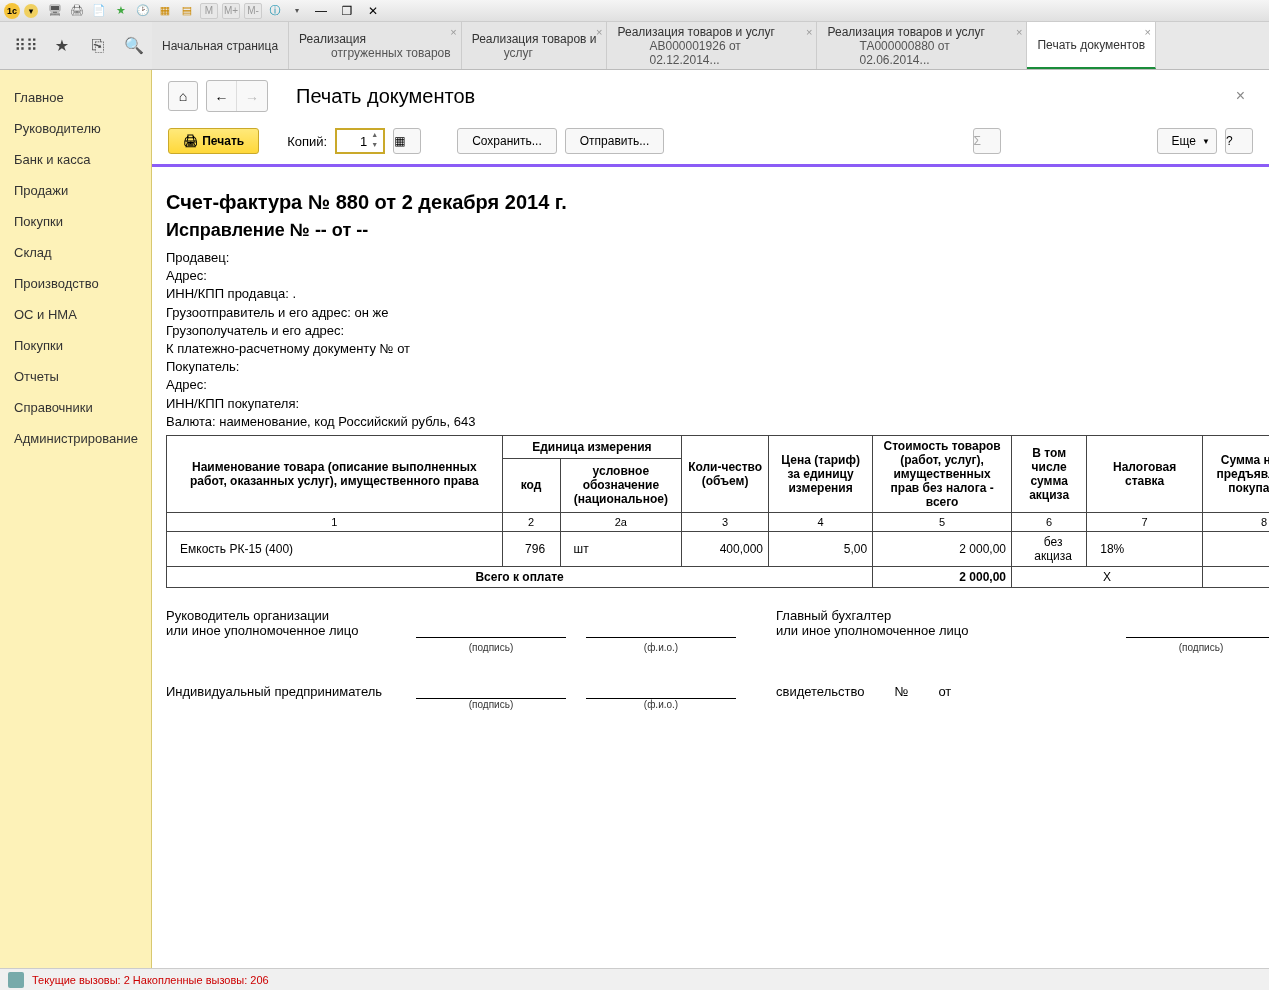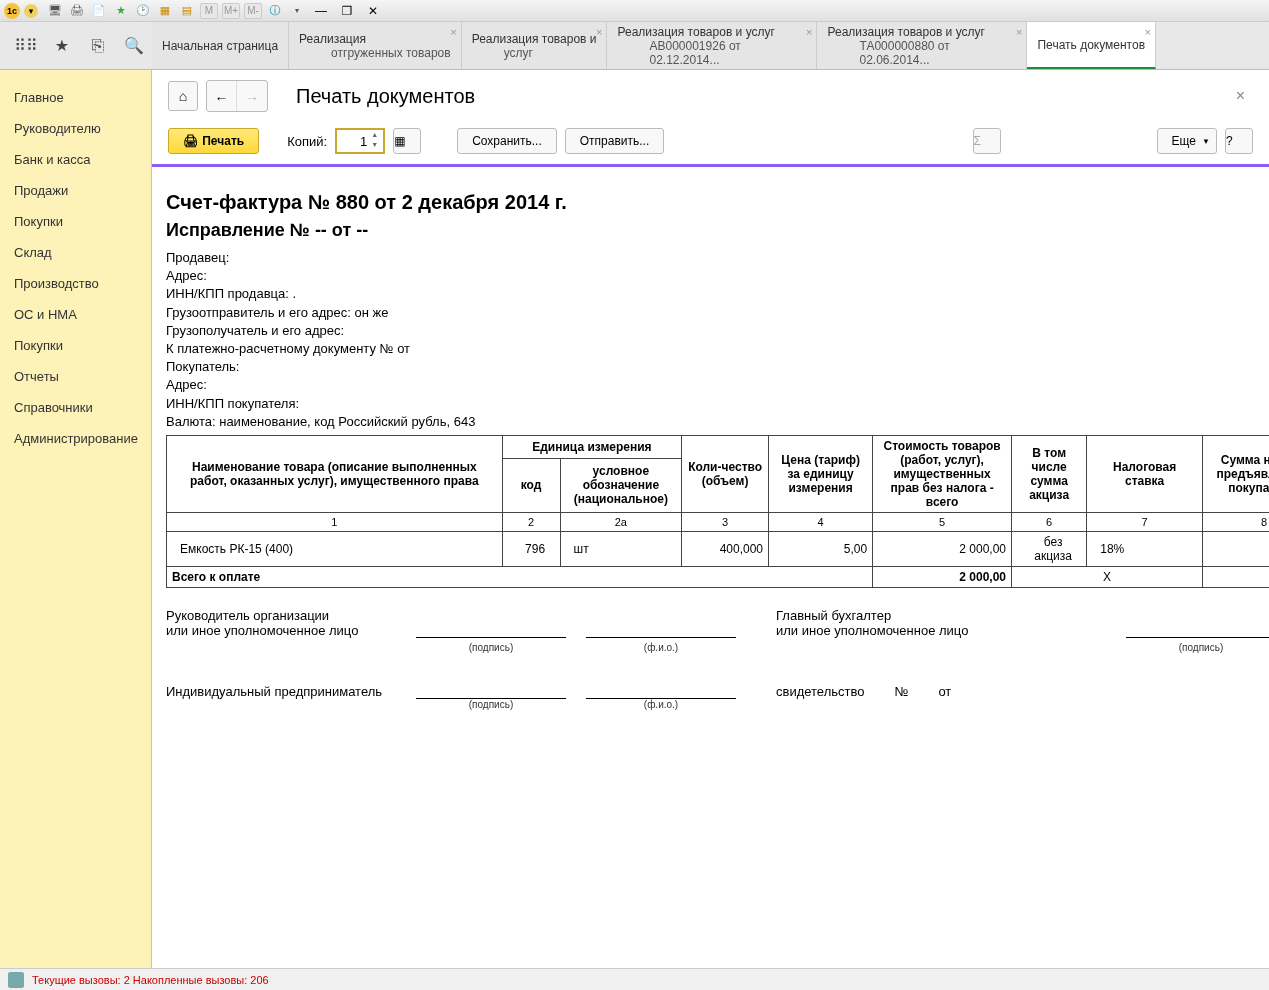--- a/index.html
+++ b/index.html
@@ -59,21 +59,21 @@
 .doc-h1 { font-size:20px; font-weight:bold; margin-bottom:6px;}
 .doc-h2 { font-size:18px; font-weight:bold; margin-bottom:8px;}
 .meta-lines { font-size:13px; line-height:1.4; margin-bottom:4px;}
 
 table.invoice { border-collapse:collapse; width:100%; font-size:12px; margin-top:4px;}
 table.invoice th, table.invoice td { border:1px solid #444; padding:3px 5px; text-align:center; vertical-align:middle;}
 table.invoice .num-row td { font-size:11px;}
 table.invoice .data-row td { text-align:left;padding-left:13px;}
 table.invoice .data-row td.num { text-align:right;}
 table.invoice .data-row td.ctr { text-align:center;}
-table.invoice .total-row td { font-weight:bold; text-align:left;}
+table.invoice .total-row td { font-weight:bold; text-align:center;}
 table.invoice .total-row td.num { text-align:right;}
 table.invoice .total-row td.ctr { text-align:center; font-weight:normal;}
 
 .sign-area { margin-top:20px; font-size:13px; display:grid; grid-template-columns:250px 150px 20px 150px 40px 280px 70px 150px; row-gap:4px; align-items:end;}
 .sign-line { border-bottom:1px solid #000; height:16px;}
 .sign-sub { font-size:10px; text-align:center; color:#333;}
 .sign-area .label {}
 
 .ip-area { margin-top:30px; font-size:13px; display:grid; grid-template-columns:250px 150px 20px 150px 40px 400px; align-items:end;}
 .sv-row { display:flex; gap:30px; font-size:13px; justify-content:flex-start;}

